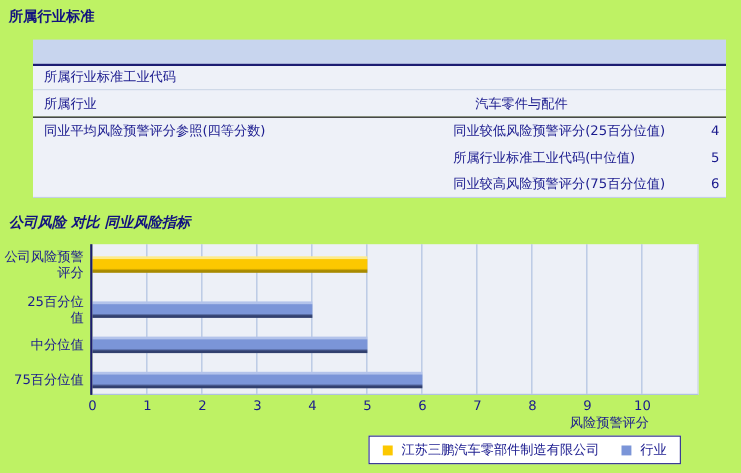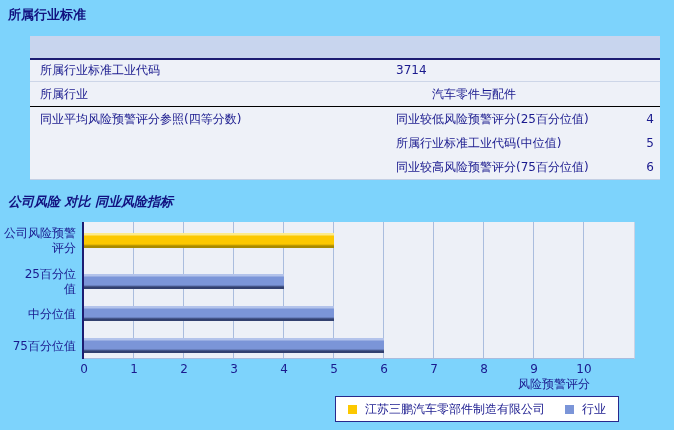--- a/index.html
+++ b/index.html
@@ -1,35 +1,35 @@
 <!DOCTYPE html>
 <html><head>
 <meta charset="utf-8">
 <style>
   html,body{margin:0;padding:0;background:#ffffff;}
   .page{
-    position:relative;width:674px;height:430px;background:#7dd3fc;overflow:hidden;
+    position:relative;width:674px;height:430px;background:#bef264;overflow:hidden;
     font-family:"DejaVu Sans","Liberation Sans",sans-serif;
     font-size:12px;color:#1a1a8e;
   }
   .sec-title{position:absolute;left:8px;font-size:13px;font-weight:bold;color:#121280;}
   .t1{top:6px;}
   .t2{top:193px;font-style:italic;}
 
   
   .table{position:absolute;left:2px;top:36px;width:630px;padding-left:28px;}
   .thead{height:22px;background:#c8d5ee;border-bottom:2px solid #1c1c72;}
   .row{display:flex;background:#eef1f8;}
   .r1{height:21px;line-height:21px;}
   .r2{height:24px;line-height:24px;border-top:1px solid #cdd6e8;gap:36px;}
   .r3{border-top:1px solid #000000;border-bottom:1px solid #c3cfe4;}
   .cell-label{width:366px;padding-left:10px;box-sizing:border-box;flex:0 0 auto;}
   .r3 .cell-label{line-height:24px;}
   .cell-value{flex:1;}
-  .subtable{flex:1;display:flex;flex-direction:column;}
+  .subtable{flex:1;display:flex;flex-direction:column;margin-left:16px;}
   .subrow{display:flex;height:24px;line-height:24px;}
   .sub-label{flex:1;}
   .sub-value{width:46px;text-align:right;padding-right:6px;box-sizing:border-box;}
 
   
   .chart{position:absolute;left:0;top:222px;width:674px;height:170px;}
   .plot{
     position:absolute;left:84px;top:0;width:550px;height:136px;
     background:#edf0f7;border-bottom:1px solid #a9bcdf;border-right:1px solid #c9d3e6;
   }
@@ -58,21 +58,20 @@
 
 <div class="page">
 
   <div class="sec-title t1">所属行业标准</div>
 
   <div class="table">
     <div class="thead"></div>
 
     <div class="row r1">
       <div class="cell-label">所属行业标准工业代码</div>
-      <div class="cell-value">3714</div>
     </div>
 
     <div class="row r2">
       <div class="cell-label">所属行业</div>
       <div class="cell-value">汽车零件与配件</div>
     </div>
 
     <div class="row r3">
       <div class="cell-label">同业平均风险预警评分参照(四等分数)</div>
       <div class="subtable">

